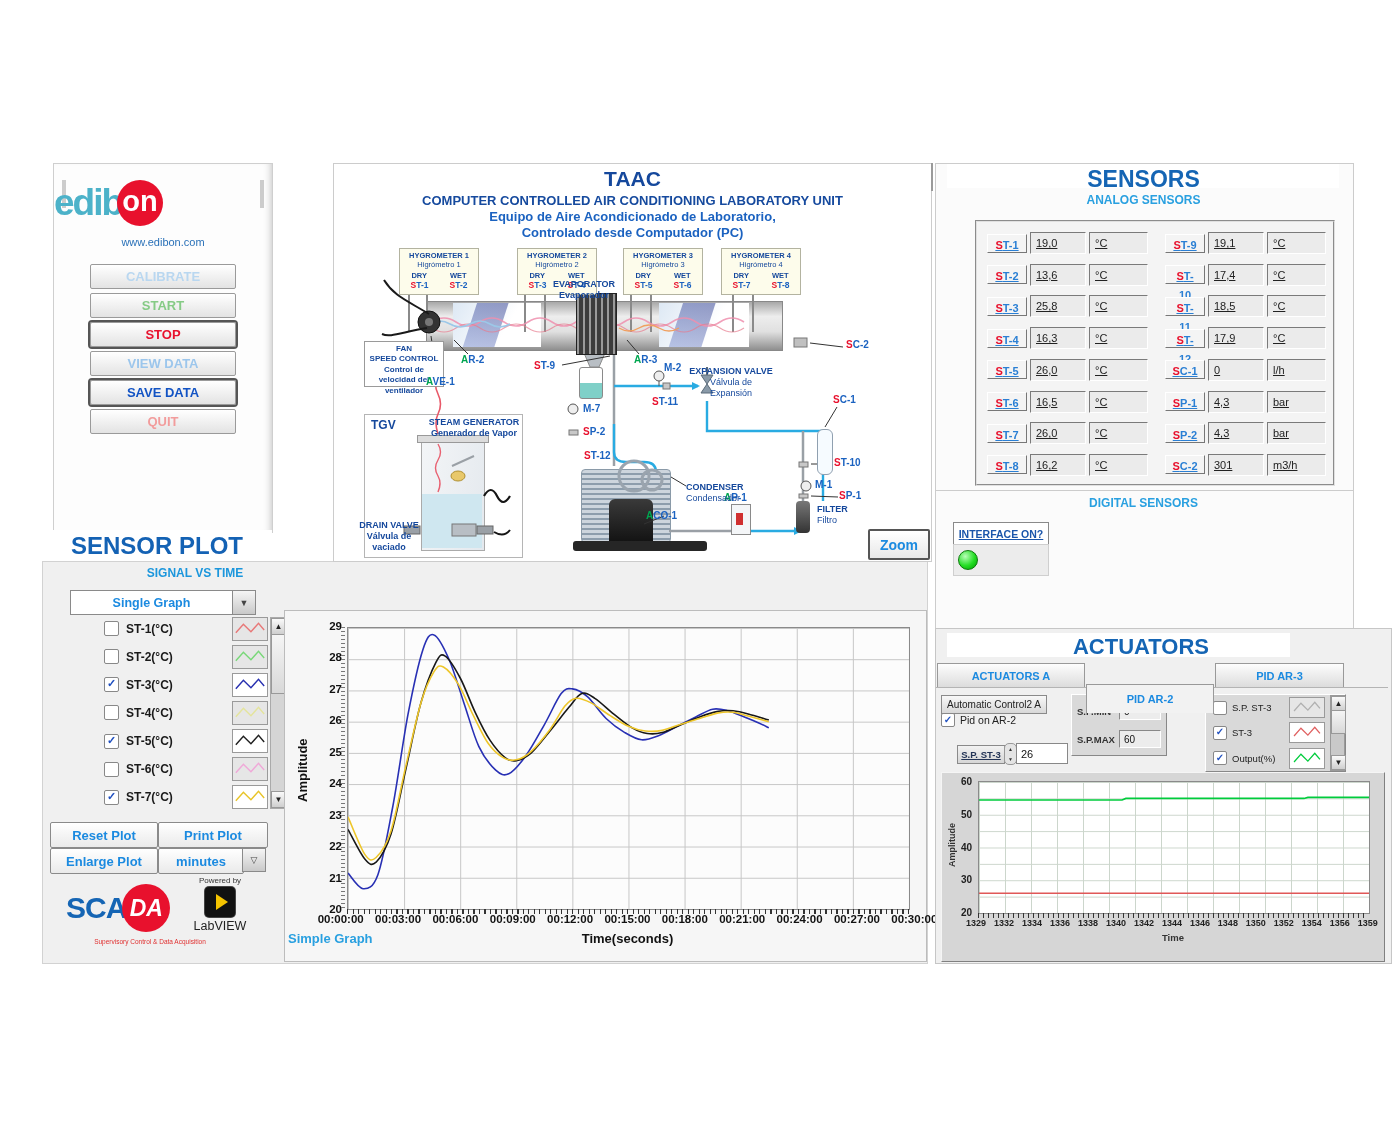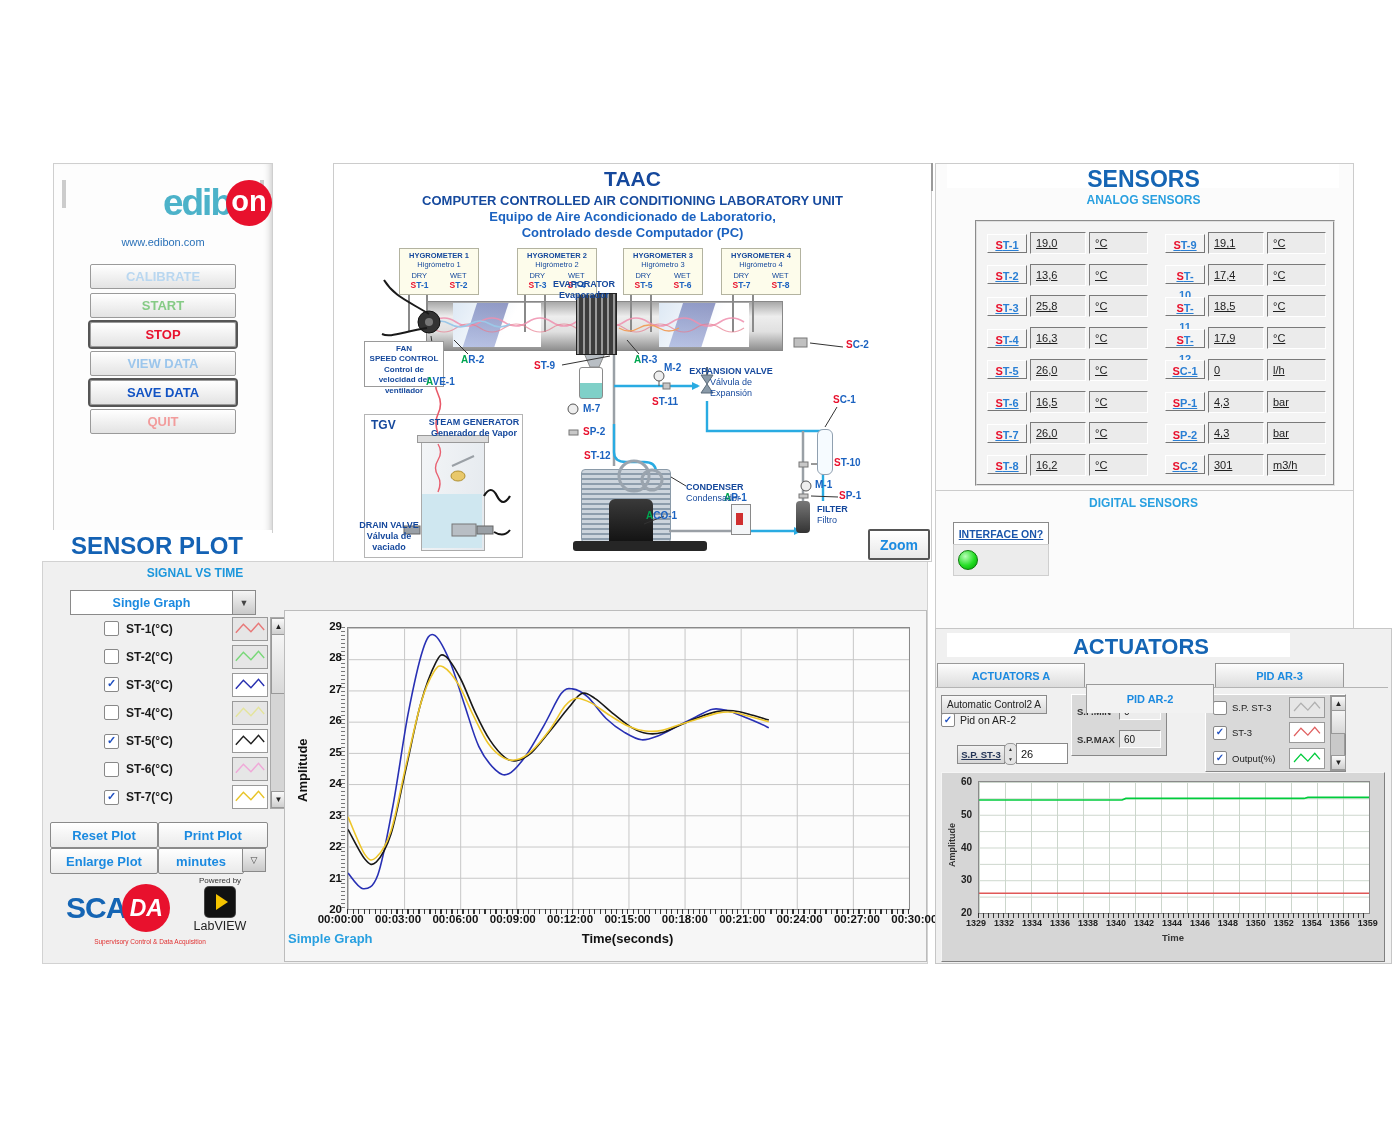--- a/index.html
+++ b/index.html
@@ -4,21 +4,21 @@
 <style>
   html,body{margin:0;padding:0;background:#fff;}
   #app{position:relative;width:1393px;height:1125px;background:#ffffff;overflow:hidden;
        font-family:"Liberation Sans",sans-serif;}
   .abs{position:absolute;}
 
   
   .left-panel{left:53px;top:163px;width:218px;height:368px;background:#fdfdfd;
     border:1px solid #cfcfcf;box-shadow:inset -7px 0 9px -7px rgba(0,0,0,.28);}
   .edge-tick{width:4px;height:28px;background:#cccccc;top:16px;}
-  .logo{left:0;top:16px;width:218px;display:flex;align-items:center;justify-content:flex-end;}
+  .logo{left:0;top:16px;width:218px;display:flex;align-items:center;justify-content:flex-start;}
   .logo-edib{font-size:37px;font-weight:bold;color:#4cb2c9;letter-spacing:-2px;}
   .logo-on{width:46px;height:46px;background:#e8112d;border-radius:50%;color:#ffffff;
     font-size:29px;font-weight:bold;display:flex;align-items:center;justify-content:center;
     margin-left:-5px;padding-bottom:3px;box-sizing:border-box;}
   .website{left:0;top:72px;width:218px;text-align:center;color:#2a71b8;font-size:11px;}
   .btn-stack{left:36px;top:100px;width:146px;display:flex;flex-direction:column;gap:4px;}
   .panel-btn{height:23px;border:1px solid #9a9a9a;border-radius:2px;
     background:linear-gradient(#ffffff,#e3e3e3);font-weight:bold;font-size:13px;
     display:flex;align-items:center;justify-content:center;cursor:default;}
   .panel-btn.focused{outline:2px solid #555;outline-offset:0;}
@@ -89,21 +89,21 @@
 
   
   .diagram{left:333px;top:163px;width:597px;height:397px;background:#ffffff;border:1px solid #cccccc;}
   .dg-t1{left:0;top:3px;width:597px;text-align:center;font-size:21px;font-weight:bold;color:#15489c;}
   .dg-t2{left:0;top:29px;width:597px;text-align:center;font-size:13px;font-weight:bold;color:#164a9e;}
   .dg-t3{left:0;top:45px;width:597px;text-align:center;font-size:13px;font-weight:bold;color:#1b62c0;}
   .dg-t4{left:0;top:61px;width:597px;text-align:center;font-size:13px;font-weight:bold;color:#1b62c0;}
   .hyg{width:80px;height:47px;background:#fdfceb;border:1px solid #b3b3a0;top:84px;z-index:4;
     font-size:7.5px;color:#15489c;text-align:center;line-height:1.25;padding-top:2px;box-sizing:border-box;}
   .hyg b{font-size:7.5px;}
-  .hyg .dw{display:flex;justify-content:space-around;font-weight:normal;margin-top:1px;}
+  .hyg .dw{display:flex;justify-content:space-around;font-weight:bold;margin-top:1px;}
   .hyg .st{display:flex;justify-content:space-around;font-weight:bold;font-size:8.5px;color:#1b62c0;}
   .duct{left:92px;top:137px;width:355px;height:48px;z-index:1;
     background:linear-gradient(#a8a8a8,#ededed 30%,#e0e0e0 62%,#8f8f8f);border:1px solid #888;}
   .swirl{top:139px;height:44px;z-index:1;background:linear-gradient(120deg,#dde8f4,#ffffff 60%);overflow:hidden;}
   .swirl::after{content:"";position:absolute;left:20%;top:-12px;width:34%;height:150%;
     background:linear-gradient(#33408f,#8fa0d8);opacity:.55;transform:rotate(18deg);}
   .evap{left:242px;top:129px;width:39px;height:60px;z-index:3;background:#3c3c3c;border:1px solid #222;
     background-image:repeating-linear-gradient(to right,#9a9a9a 0 2px,#3c3c3c 2px 6px);}
   .dsvg{left:0;top:0;width:597px;height:397px;z-index:2;}
   .dlabel{z-index:4;font-size:9px;font-weight:bold;color:#15489c;line-height:1.2;}

